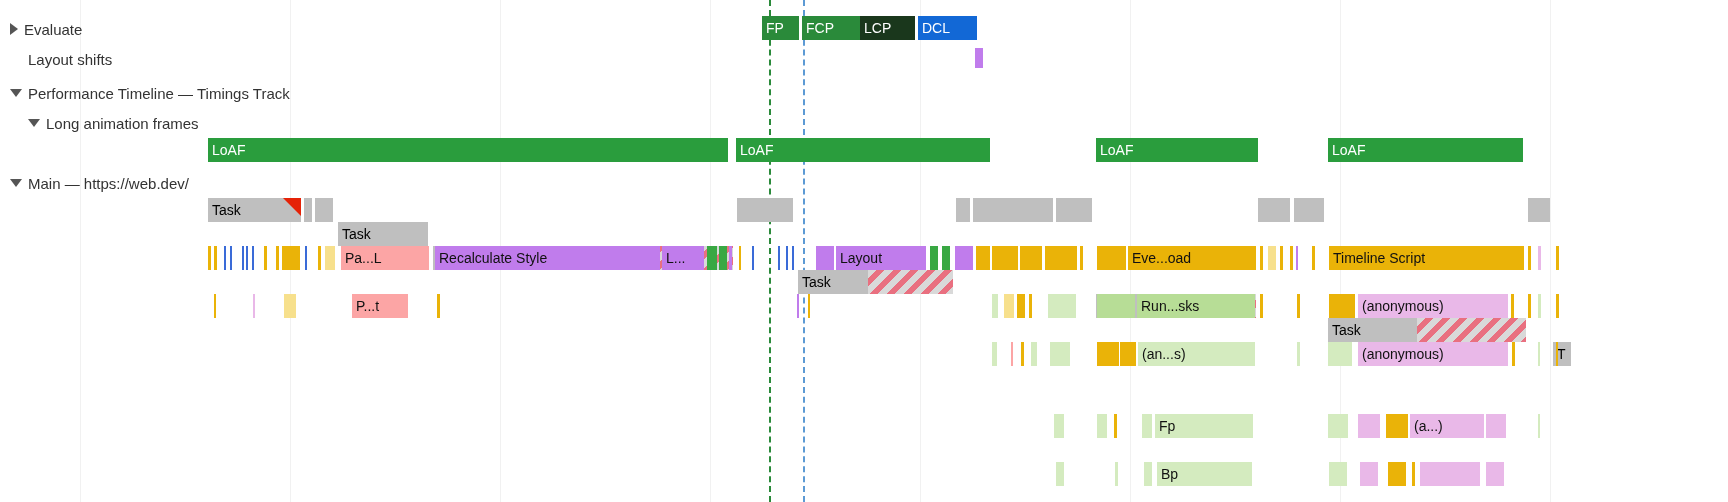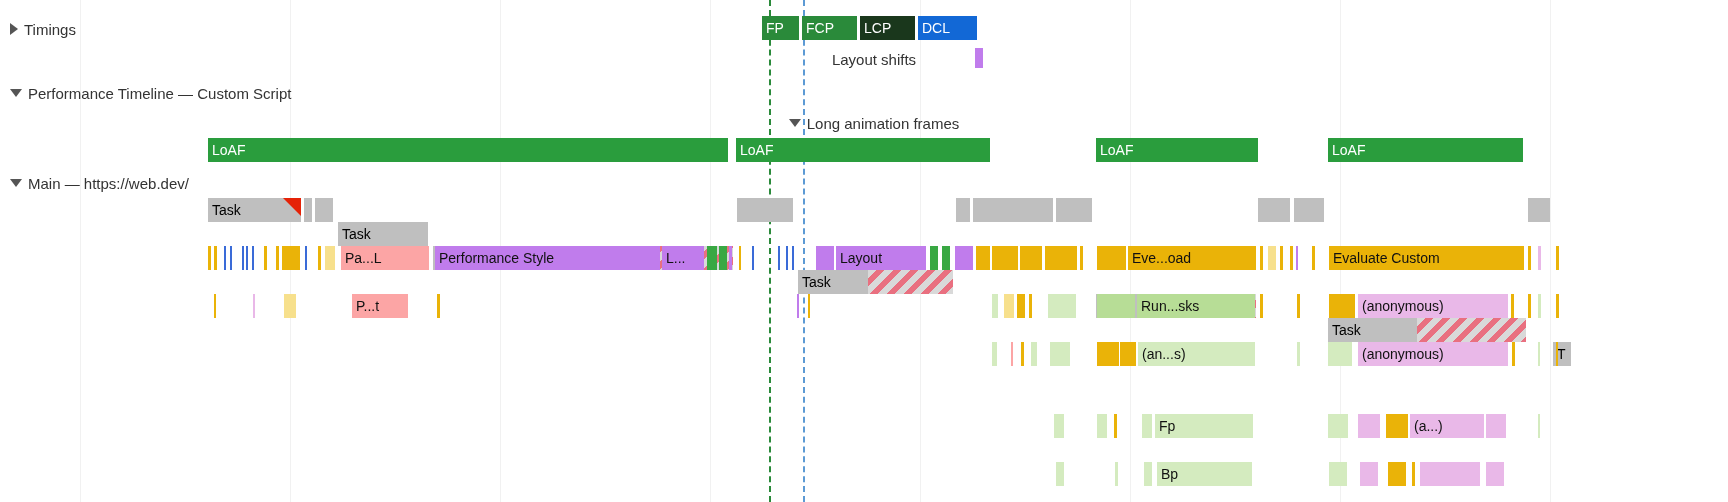--- a/index.html
+++ b/index.html
@@ -33,21 +33,21 @@
     pointer-events: none;
   }
   .track-label-row {
     position: relative;
     height: 30px;
     display: flex;
     align-items: center;
     gap: 6px;
     padding-left: 10px;
   }
-  .level-1 { padding-left: 20px; justify-content: center; }
+  .level-1 { padding-left: 28px; }
   .level-2 { padding-left: 10px; }
   .level-root { padding-left: 10px; }
   .disclosure {
     display: inline-block;
     width: 0; height: 0;
     border-style: solid;
   }
   .disclosure.right {
     border-width: 6px 0 6px 8px;
     border-color: transparent transparent transparent #555;
@@ -145,43 +145,43 @@
 </div>
 
 <div class="dashed-marker" style="left:769px; border-color:#2a8a3a;"></div>
 <div class="dashed-marker" style="left:803px; border-color:#5c9ad4;"></div>
 
 <div class="spacer-top"></div>
 
 <div class="track-row" style="height:30px;">
   <div class="track-label-row level-root">
     <span class="disclosure right"></span>
-    <span class="track-label">Timings</span>
+    <span class="track-label">Evaluate</span>
   </div>
   <div style="position:absolute; left:0; top:2px; width:1728px; height:26px;">
     <div class="bar timing-fp" style="left:762px; width:37px;">FP</div>
-    <div class="bar timing-fcp" style="left:802px; width:55px;">FCP</div>
+    <div class="bar timing-fcp" style="left:802px; width:71px;">FCP</div>
     <div class="bar timing-lcp" style="left:860px; width:55px;">LCP</div>
     <div class="bar timing-dcl" style="left:918px; width:59px;">DCL</div>
   </div>
 </div>
 
 <div class="track-row" style="height:30px;">
   <div class="track-label-row level-1">
     <span class="track-label">Layout shifts</span>
   </div>
   <div class="layout-shift-bar" style="left:975px; top:4px;"></div>
 </div>
 
 <div class="section-gap"></div>
 
 <div class="track-row" style="height:30px;">
   <div class="track-label-row level-2">
     <span class="disclosure down"></span>
-    <span class="track-label">Performance Timeline — Custom Script</span>
+    <span class="track-label">Performance Timeline — Timings Track</span>
   </div>
 </div>
 
 <div class="track-row" style="height:30px;">
   <div class="track-label-row level-1">
     <span class="disclosure down"></span>
     <span class="track-label">Long animation frames</span>
   </div>
 </div>
 
@@ -234,21 +234,21 @@
     <div class="small-bar dark-blue thinner" style="left:246px;"></div>
     <div class="small-bar dark-blue thinner" style="left:252px;"></div>
     <div class="small-bar yellow thin" style="left:264px;"></div>
     <div class="small-bar yellow thin" style="left:276px;"></div>
     <div class="small-bar yellow" style="left:282px; width:18px;"></div>
     <div class="small-bar dark-blue thinner" style="left:305px;"></div>
     <div class="small-bar yellow thin" style="left:318px;"></div>
     <div class="small-bar yellow" style="left:325px; width:10px; background:#f7e08c;"></div>
 
     <div class="bar blue" style="left:341px; width:88px;">Pa...L</div>
-    <div class="bar purple" style="left:435px; width:225px;">Performance Style</div>
+    <div class="bar purple" style="left:435px; width:225px;">Recalculate Style</div>
     <div class="bar purple" style="left:662px; width:42px;">L...</div>
     <div class="small-bar green" style="left:707px; width:10px;"></div>
     <div class="small-bar green" style="left:719px; width:8px;"></div>
     <div class="small-bar purple thin" style="left:729px;"></div>
     <div class="small-bar yellow thinner" style="left:739px;"></div>
     <div class="small-bar dark-blue thinner" style="left:752px;"></div>
     <div class="small-bar dark-blue thinner" style="left:778px;"></div>
     <div class="small-bar dark-blue thinner" style="left:786px;"></div>
     <div class="small-bar dark-blue thinner" style="left:792px;"></div>
 
@@ -265,21 +265,21 @@
 
     <div class="small-bar yellow" style="left:1097px; width:29px;"></div>
     <div class="bar yellow" style="left:1128px; width:128px;">Eve...oad</div>
     <div class="small-bar yellow thin" style="left:1260px;"></div>
     <div class="small-bar yellow" style="left:1268px; width:8px; background:#f7e08c;"></div>
     <div class="small-bar yellow thin" style="left:1280px;"></div>
     <div class="small-bar yellow thin" style="left:1290px;"></div>
     <div class="small-bar purple thinner" style="left:1296px;"></div>
     <div class="small-bar yellow thin" style="left:1312px;"></div>
 
-    <div class="bar yellow" style="left:1329px; width:195px;">Evaluate Custom</div>
+    <div class="bar yellow" style="left:1329px; width:195px;">Timeline Script</div>
     <div class="small-bar yellow thin" style="left:1528px;"></div>
     <div class="small-bar pink thin" style="left:1538px;"></div>
     <div class="small-bar yellow thin" style="left:1556px;"></div>
   </div>
 
   <div class="bar-area" style="top:48px;">
     <div class="small-bar yellow thinner" style="left:214px;"></div>
     <div class="small-bar pink thinner" style="left:253px;"></div>
     <div class="small-bar yellow" style="left:284px; width:12px; background:#f7e08c;"></div>
     <div class="bar blue" style="left:352px; width:56px;">P...t</div>

